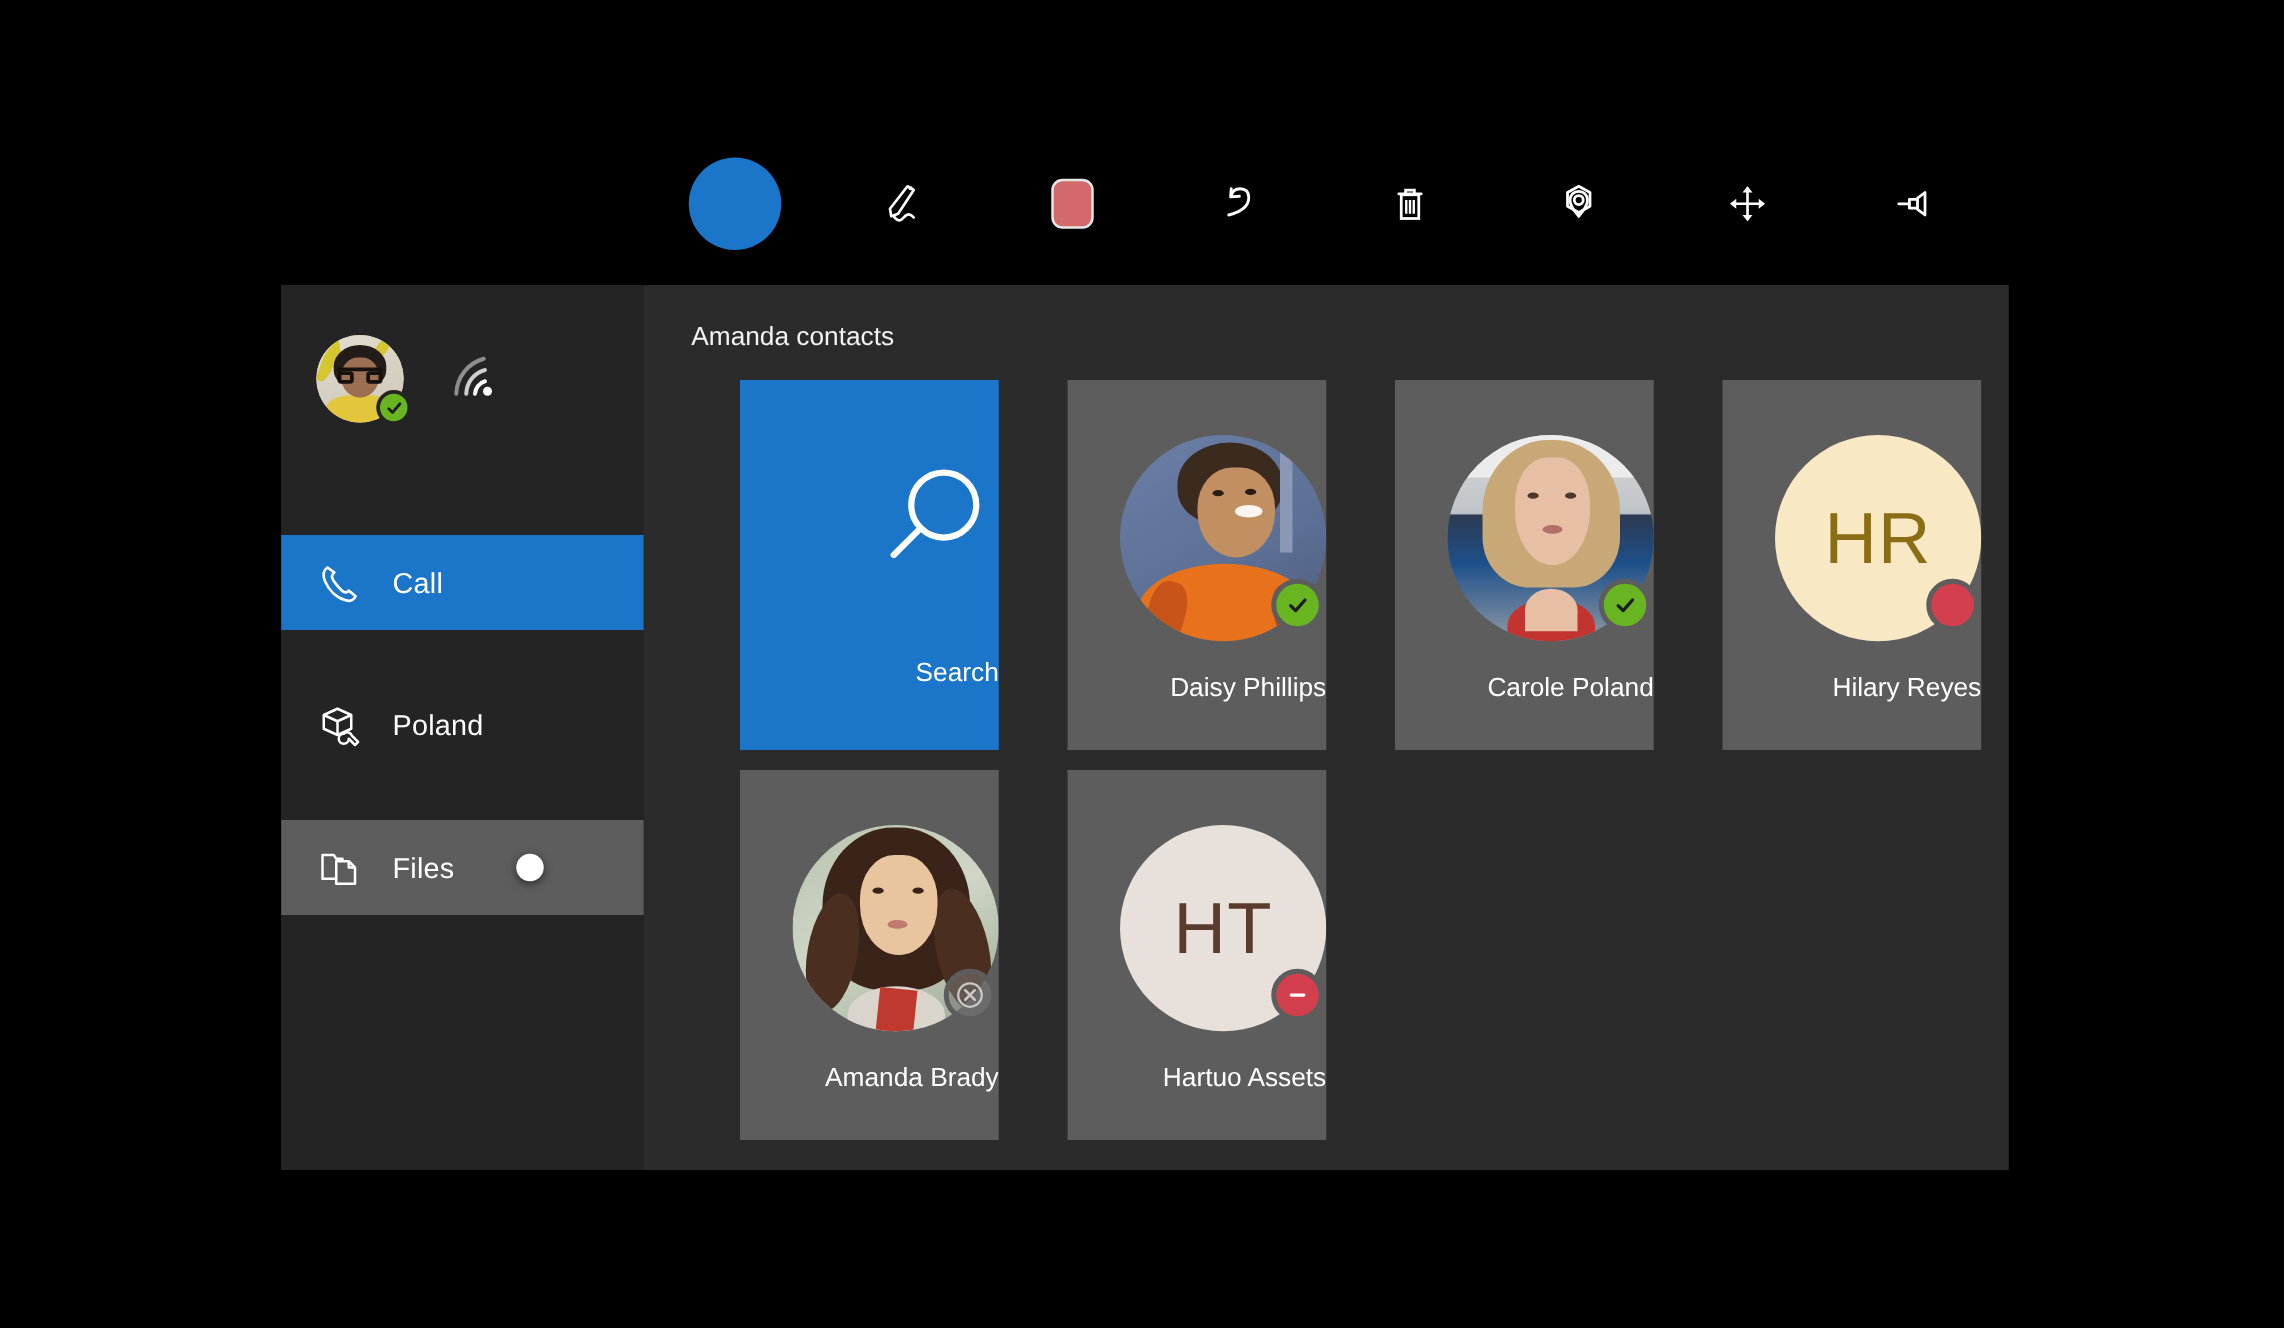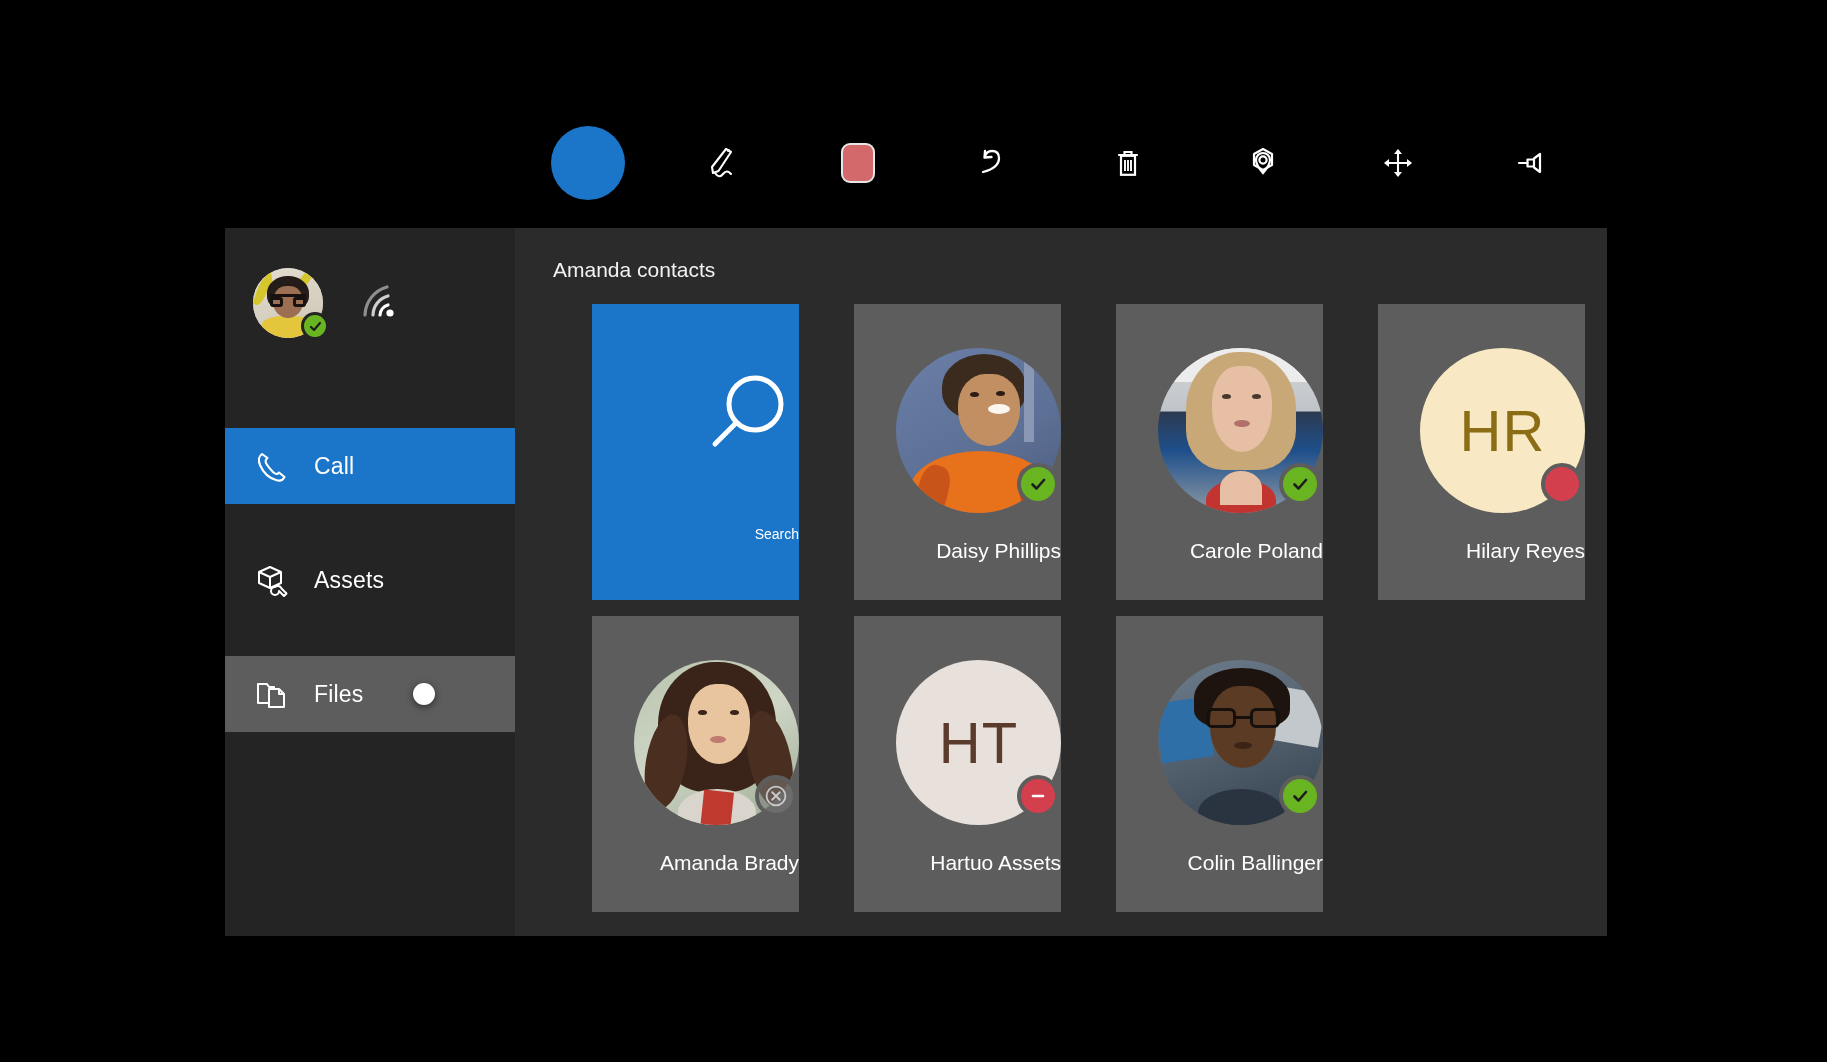--- a/index.html
+++ b/index.html
@@ -242,21 +242,21 @@
     font-size: 21px;
     margin-top: 26px;
     text-align: center;
     white-space: nowrap;
   }
   .search-glyph {
     margin-top: 62px;
   }
   .search-label {
     color: #ffffff;
-    font-size: 14px;
+    font-size: 21px;
     margin-top: 52px;
   }
 
   
   .photo { position: absolute; inset: 0; }
   .p-bg { position: absolute; inset: 0; }
   .p-hair, .p-face, .p-body, .p-el { position: absolute; }
 </style>
 </head>
 <body>
@@ -387,21 +387,21 @@
       <div class="nav-gap"></div>
 
       <div class="nav-item">
         <span class="nav-icon">
           <svg width="36" height="36" viewBox="0 0 36 36">
             <path d="M17 5 L28 10 L28 21 L17 26 L6 21 L6 10 Z" fill="none" stroke="#fff" stroke-width="2" stroke-linejoin="round"></path>
             <path d="M6 10 L17 15 L28 10 M17 15 L17 26" fill="none" stroke="#fff" stroke-width="2" stroke-linejoin="round"></path>
             <path d="M22 25 a4 4 0 1 0 4 4 l5 5 2.5 -2.5 -5 -5 a4 4 0 0 0 -6.5 -1.5 z" fill="none" stroke="#fff" stroke-width="2" stroke-linejoin="round"></path>
           </svg>
         </span>
-        <span class="nav-label">Assets</span>
+        <span class="nav-label">Poland</span>
       </div>
 
       <div class="nav-gap"></div>
 
       <div class="nav-item hover">
         <span class="nav-icon">
           <svg width="36" height="36" viewBox="0 0 36 36">
             <path d="M5 8 L14 8 L16 11 L21 11 L21 27 L5 27 Z" fill="none" stroke="#fff" stroke-width="2" stroke-linejoin="round"></path>
             <path d="M16 13 L26 13 L31 18 L31 31 L16 31 Z" fill="#5d5d5d" stroke="#fff" stroke-width="2" stroke-linejoin="round"></path>
             <path d="M26 13 L26 18 L31 18" fill="none" stroke="#fff" stroke-width="2" stroke-linejoin="round"></path>
@@ -520,42 +520,18 @@
             </div>
             <span class="status-badge tile-badge" style="background:#d33f4d;">
               <svg width="20" height="20" viewBox="0 0 20 20">
                 <path d="M5 10 L15 10" stroke="#ffffff" stroke-width="2.6" stroke-linecap="round"></path>
               </svg>
             </span>
           </div>
           <div class="tile-name">Hartuo Assets</div>
         </div>
 
-        <div class="tile">
-          <div class="tile-avatar-wrap">
-            <div class="tile-avatar">
-              <div class="photo">
-                <div class="p-bg" style="background:linear-gradient(160deg,#6e7d8c 0%,#4f5d6b 55%,#33404d 100%);"></div>
-                <div class="p-el" style="left:0; top:40px; width:52px; height:60px; background:#2f6fa8; transform:rotate(-8deg);"></div>
-                <div class="p-el" style="right:0; top:30px; width:48px; height:54px; background:#c2c8cc; transform:rotate(10deg);"></div>
-                <div class="p-hair" style="left:36px; top:8px; width:96px; height:60px; border-radius:50% 50% 30% 30%; background:#1d1410;"></div>
-                <div class="p-face" style="left:52px; top:26px; width:66px; height:82px; border-radius:44% 44% 52% 52%; background:#5c3b24;"></div>
-                <div class="p-el" style="left:48px; top:48px; width:30px; height:20px; border:3px solid #15100c; border-radius:6px; box-sizing:border-box;"></div>
-                <div class="p-el" style="left:92px; top:48px; width:30px; height:20px; border:3px solid #15100c; border-radius:6px; box-sizing:border-box;"></div>
-                <div class="p-el" style="left:78px; top:56px; width:14px; height:3px; background:#15100c;"></div>
-                <div class="p-el" style="left:76px; top:82px; width:18px; height:7px; border-radius:50%; background:#3b2315;"></div>
-                <div class="p-el" style="left:40px; bottom:-12px; width:86px; height:48px; border-radius:50% 50% 0 0; background:#2a3440;"></div>
-              </div>
-            </div>
-            <span class="status-badge tile-badge" style="background:#68b521;">
-              <svg width="20" height="20" viewBox="0 0 20 20">
-                <path d="M4.5 10.5 L8.5 14.5 L16 6" fill="none" stroke="#1d1d1d" stroke-width="2.6" stroke-linecap="round" stroke-linejoin="round"></path>
-              </svg>
-            </span>
-          </div>
-          <div class="tile-name">Colin Ballinger</div>
-        </div>
 
 
       </div>
     </div>
   </div>
 </div>
 
 </body></html>

